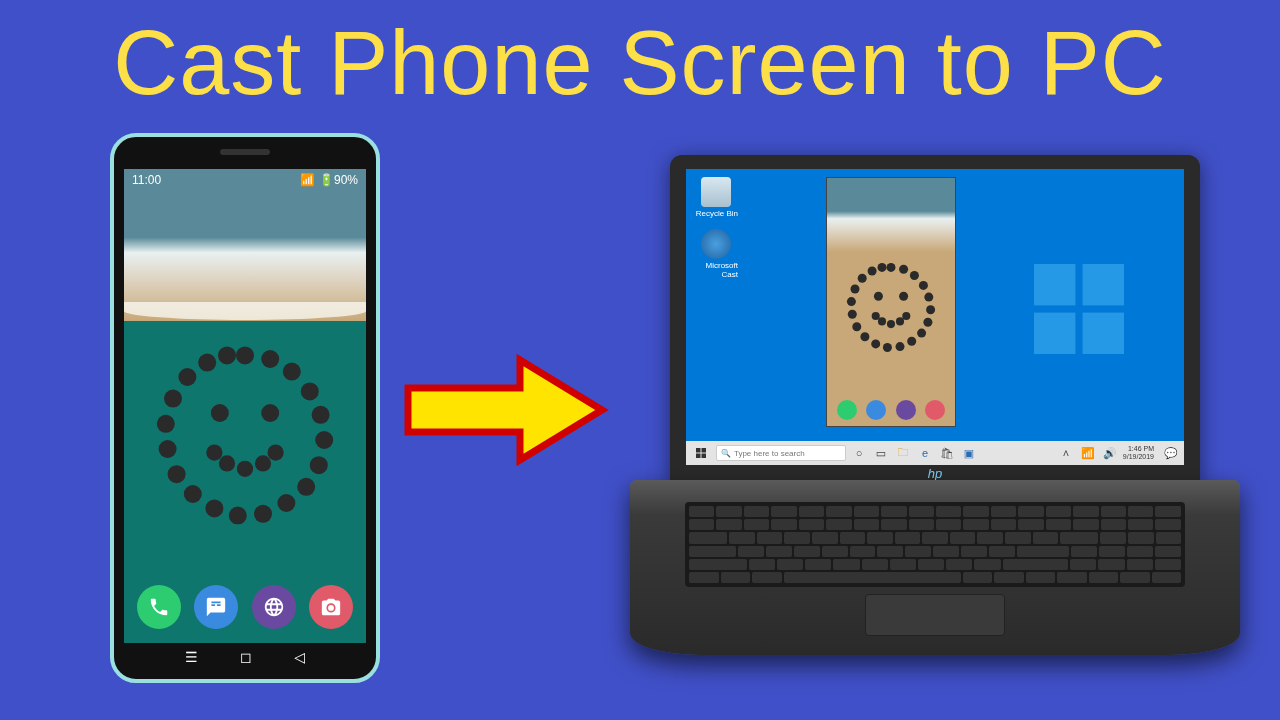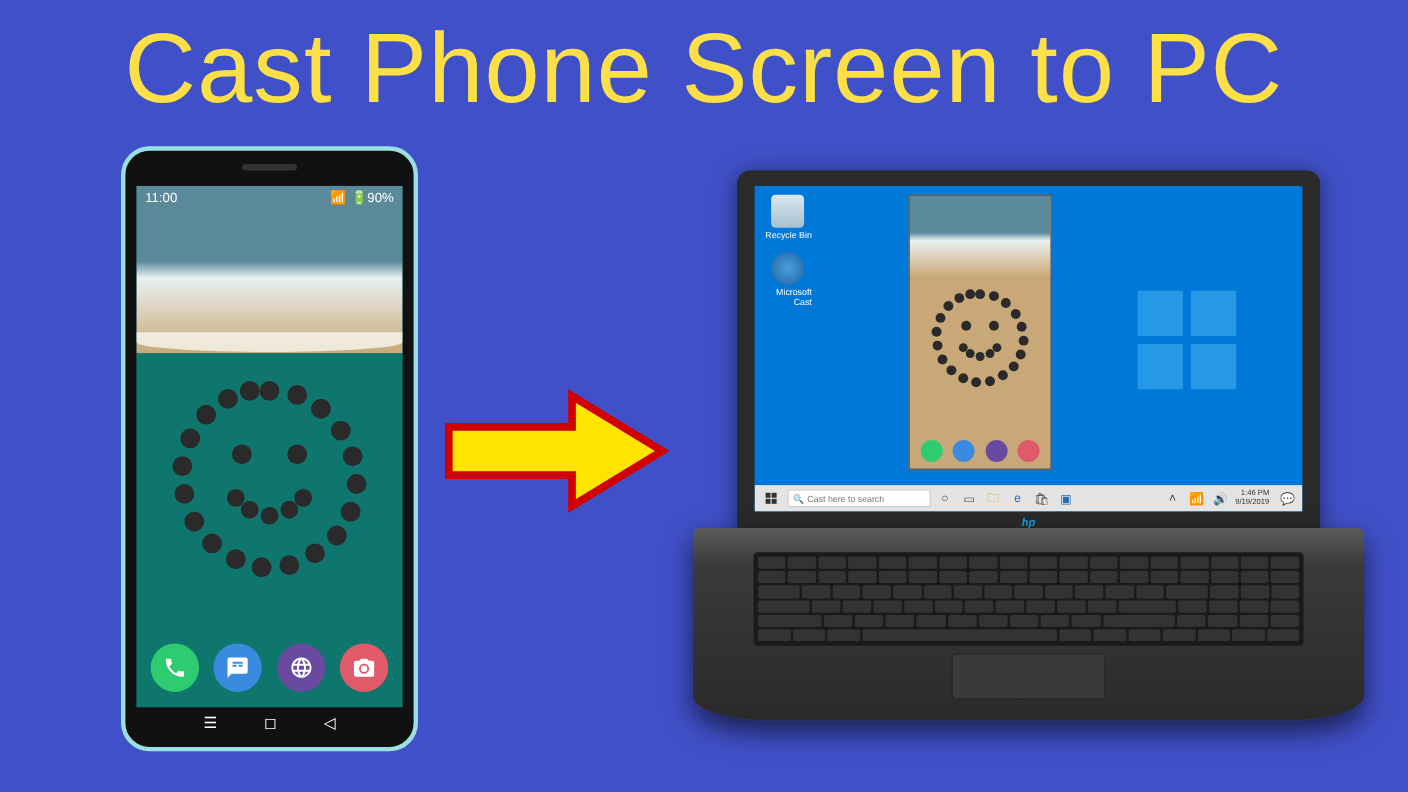--- a/index.html
+++ b/index.html
@@ -242,24 +242,24 @@
     color: #333;
     text-align: right;
     line-height: 1.1;
     padding-right: 4px;
   }
   .hp-logo {
     position: absolute;
     bottom: 4px;
     left: 50%;
     transform: translateX(-50%);
-    color: #0ea5e9;
-    font-size: 10px;
+    color: #7dd3fc;
+    font-size: 13px;
     font-style: italic;
-    font-weight: bold;
+    font-weight: normal;
   }
   .base {
     position: absolute;
     top: 325px;
     left: 0;
     width: 610px;
     height: 175px;
     background: linear-gradient(to bottom, #5a5a5a 0%, #3a3a3a 20%, #2a2a2a 100%);
     border-radius: 6px 6px 70px 70px / 6px 6px 22px 22px;
     box-shadow: 0 10px 24px rgba(0,0,0,0.6);
@@ -448,21 +448,21 @@
                 <g fill="#333">
                   <rect x="2" y="2" width="9" height="9"></rect>
                   <rect x="13" y="2" width="9" height="9"></rect>
                   <rect x="2" y="13" width="9" height="9"></rect>
                   <rect x="13" y="13" width="9" height="9"></rect>
                 </g>
               </svg>
           </div>
           <div class="tb-search">
             <span>🔍</span>
-            <span>Cast here to search</span>
+            <span>Type here to search</span>
           </div>
           <div class="tb-icon">○</div>
           <div class="tb-icon">▭</div>
           <div class="tb-icon" style="color:#d9a420">🗀</div>
           <div class="tb-icon" style="color:#2a6ab0">e</div>
           <div class="tb-icon">🛍</div>
           <div class="tb-icon" style="color:#2a6ab0">▣</div>
           <div class="tb-spacer"></div>
           <div class="tb-icon">˄</div>
           <div class="tb-icon">📶</div>

